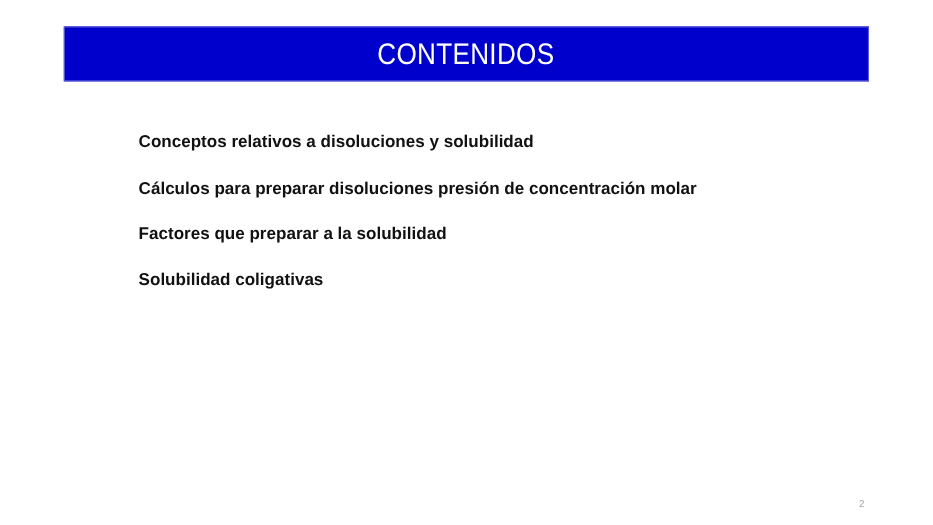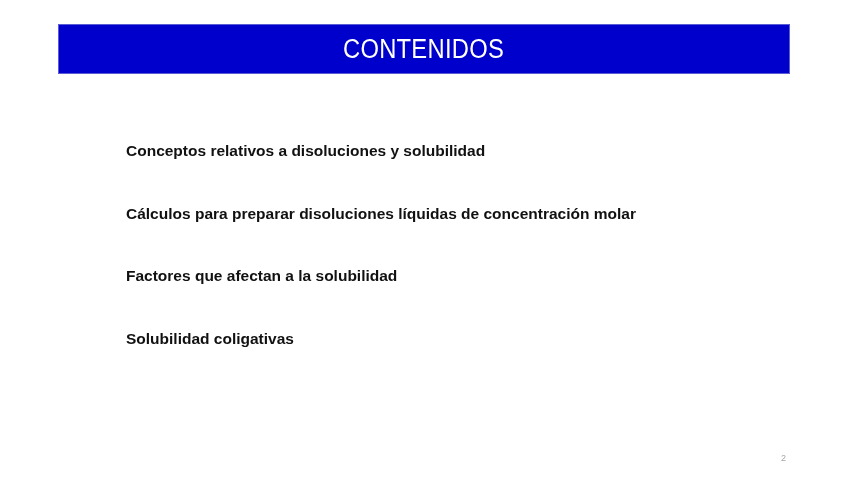--- a/index.html
+++ b/index.html
@@ -57,21 +57,20 @@
   }
   .content-line {
     font-size: 15.5px;
     font-weight: bold;
     color: #111111;
     line-height: 1;
     height: 41.5px;
     white-space: nowrap;
     display: flex;
     align-items: flex-start;
-    margin-top: 21px;
   }
 
   
   .page-number {
     position: absolute;
     right: 62px;
     bottom: 14px;
     font-size: 9px;
     color: #a6a6a6;
     font-weight: normal;
@@ -82,20 +81,20 @@
 <body>
 
 <div class="slide">
 
   <div class="title-banner">
     <span class="title-text">CONTENIDOS</span>
   </div>
 
   <div class="content-list">
     <div class="content-line">Conceptos relativos a disoluciones y solubilidad</div>
-    <div class="content-line">Cálculos para preparar disoluciones líquidas de concentración molar</div>
-    <div class="content-line">Factores que afectan a la solubilidad</div>
+    <div class="content-line">Cálculos para preparar disoluciones presión de concentración molar</div>
+    <div class="content-line">Factores que preparar a la solubilidad</div>
     <div class="content-line">Solubilidad coligativas</div>
   </div>
 
   <div class="page-number">2</div>
 
 </div>
 
 </body></html>

